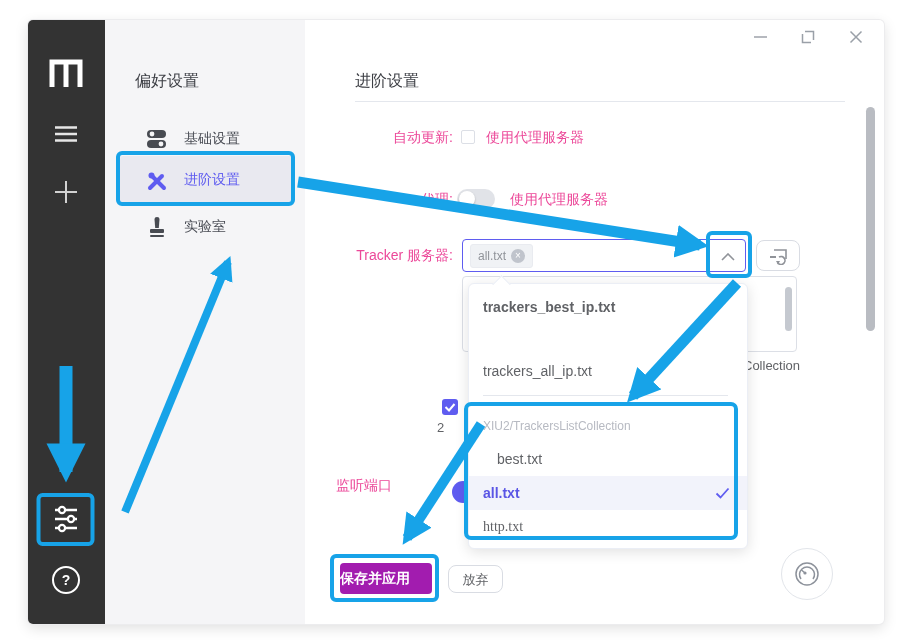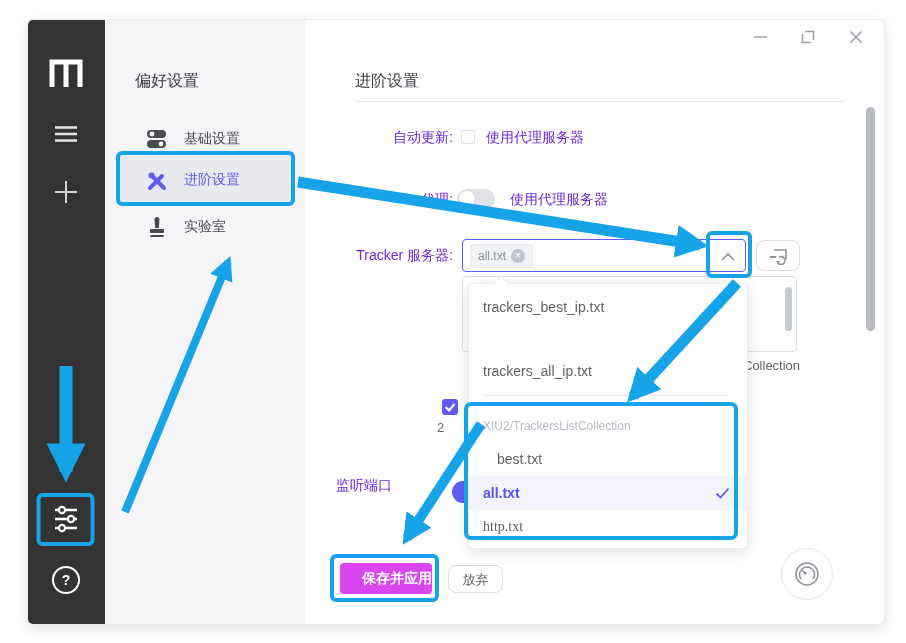--- a/index.html
+++ b/index.html
@@ -4,21 +4,21 @@
 <style>
   html,body{margin:0;padding:0;background:#fff;}
   .stage{position:relative;width:906px;height:643px;background:#fff;
          font-family:"Liberation Sans",sans-serif;overflow:hidden;}
   .abs{position:absolute;}
   .win{left:28px;top:20px;width:856px;height:604px;background:#fff;border-radius:5px;
        box-shadow:0 0 0 1px #ececee, 0 4px 14px rgba(0,0,0,.13);}
   .sidebar{left:28px;top:20px;width:77px;height:604px;background:#333333;border-radius:5px 0 0 5px;}
   .midpanel{left:105px;top:20px;width:200px;height:604px;background:#f5f5f7;}
   .ptitle{font-size:16px;color:#3d3f45;}
-  .lbl{font-size:14px;color:#6d28d9;}
+  .lbl{font-size:14px;color:#ec4899;}
   .menu-item-label{font-size:14px;color:#4a4d55;}
   .sel-row{background:#e9e9f0;border-radius:3px;}
   .sel-text{color:#5f5cf0;}
   .divider{background:#e4e7ed;height:1px;}
   .checkbox{width:14px;height:14px;border:1px solid #dcdfe6;border-radius:2px;background:#fff;box-sizing:border-box;}
   .toggle{width:38px;height:20px;border-radius:10px;background:#e1e3e8;}
   .knob{position:absolute;left:2px;top:2px;width:16px;height:16px;border-radius:50%;background:#fff;
         box-shadow:0 1px 2px rgba(0,0,0,.25);}
   .tracker-input{width:284px;height:33px;border:1.5px solid #5f5cf0;border-radius:4px;background:#fff;box-sizing:border-box;}
   .tag{display:inline-flex;align-items:center;gap:5px;height:22px;padding:0 7px;background:#f0f2f5;
@@ -30,22 +30,22 @@
             box-shadow:0 3px 14px rgba(0,0,0,.12);}
   .dd-item{position:absolute;left:0;width:100%;height:34px;line-height:34px;padding-left:14px;
            box-sizing:border-box;font-size:14px;color:#606266;}
   .dd-group{position:absolute;left:0;width:100%;height:26px;line-height:26px;padding-left:14px;
             box-sizing:border-box;font-size:12px;color:#b7bac2;}
   .dd-selected{background:#f2f3fb;color:#5a55e5;font-weight:bold;}
   .caret{width:12px;height:12px;background:#fff;border-left:1px solid #ebeef5;border-top:1px solid #ebeef5;
          transform:rotate(45deg);}
   .scroll-thumb{background:#b9bcc2;border-radius:4.5px;}
   .mini-thumb{background:#c5c9d0;border-radius:3.5px;}
-  .save-btn{background:#d946ef;border-radius:4px;color:#fff;font-size:14px;font-weight:bold;
-            text-align:right;line-height:31px;}
+  .save-btn{background:#a21caf;border-radius:4px;color:#fff;font-size:14px;font-weight:bold;
+            text-align:left;line-height:31px;}
   .discard-btn{font-size:13px;color:#606266;text-align:center;line-height:27px;}
   .gauge-btn{width:50px;height:50px;border:1px solid #e2e5ea;border-radius:50%;background:#fff;
              display:flex;align-items:center;justify-content:center;}
   .help-circle{width:24px;height:24px;border:2px solid #fff;border-radius:50%;color:#fff;
                font-size:14px;font-weight:bold;text-align:center;line-height:24px;box-sizing:content-box;}
   .overlay{left:0;top:0;width:906px;height:643px;pointer-events:none;z-index:20;}
   .z5{z-index:5;} .z6{z-index:6;} .z1{z-index:1;}
 </style>
 </head>
 <body>
@@ -172,21 +172,21 @@
   </div>
   <div class="abs z1" style="left:437px;top:420px;font-size:13px;color:#606266;">2</div>
   <div class="abs lbl z1" style="left:336px;top:477px;">监听端口</div>
   <div class="abs z1" style="left:452px;top:481px;width:22px;height:22px;border-radius:50%;background:#5f5cf0;"></div>
   <div class="abs lbl z1" style="left:463px;top:515px;">E</div>
 
   <div class="abs scroll-thumb z6" style="left:866px;top:107px;width:9px;height:224px;"></div>
 
   <div class="abs dropdown z5" style="left:468px;top:283px;width:278px;height:264px;">
     <div class="caret abs" style="left:26px;top:-6px;"></div>
-    <div class="dd-item" style="top:6px;">trackers_best_ip.txt</div>
+    <div class="dd-item" style="top:6px;font-weight:bold;">trackers_best_ip.txt</div>
     <div class="dd-item" style="top:70px;">trackers_all_ip.txt</div>
     <div class="divider abs" style="left:14px;top:111px;width:245px;"></div>
     <div class="dd-group" style="top:129px;">XIU2/TrackersListCollection</div>
     <div class="dd-item" style="top:158px;padding-left:28px;">best.txt</div>
     <div class="dd-item dd-selected" style="top:192px;">all.txt</div>
     <svg class="abs" style="left:246px;top:203px;" width="15" height="12" viewBox="0 0 15 12">
       <polyline points="1.5,6.5 5.5,10.5 13.5,1.5" fill="none" stroke="#5f5cf0" stroke-width="1.8"></polyline>
     </svg>
     <div class="dd-item" style="top:226px;font-family:Liberation Serif, serif;">http.txt</div>
   </div>

